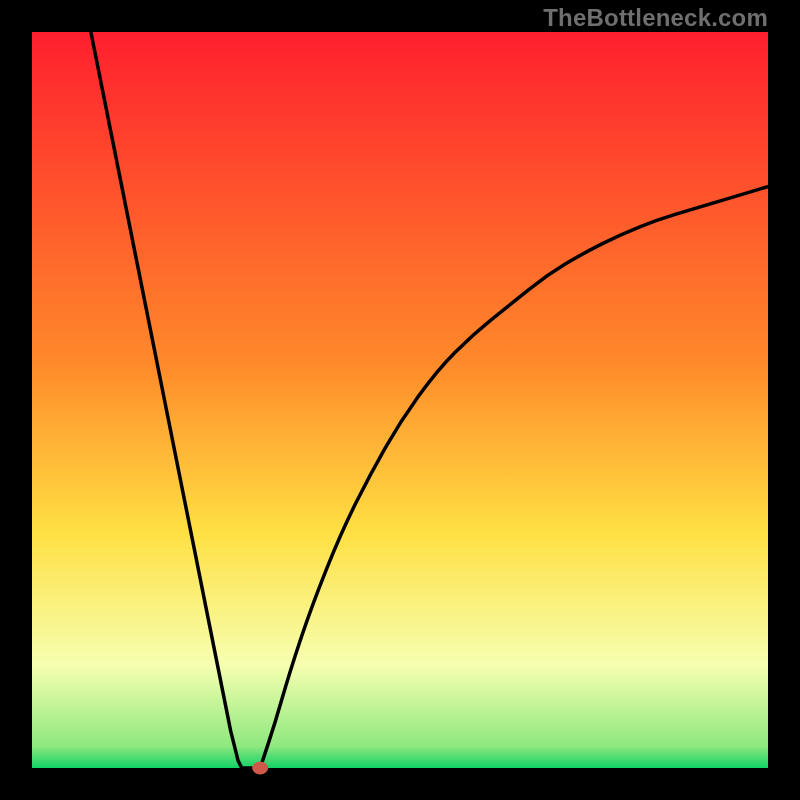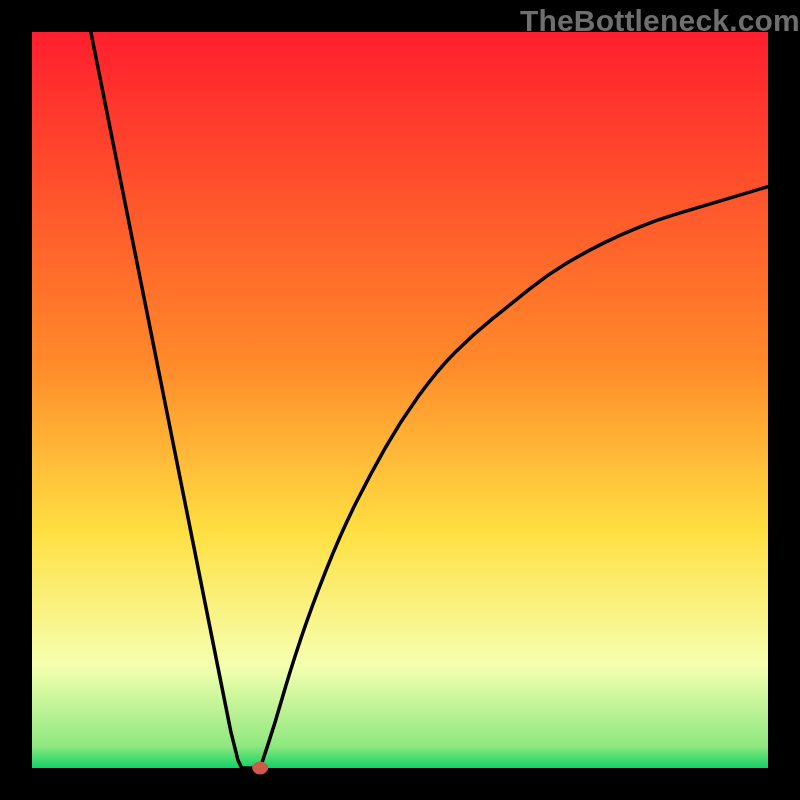--- a/index.html
+++ b/index.html
@@ -1,18 +1,18 @@
 <!DOCTYPE html>
 <html><head>
 <meta charset="utf-8">
 <style>
 html,body{margin:0;padding:0;width:800px;height:800px;overflow:hidden;font-family:Arial,Helvetica,sans-serif}
 #stage{position:relative;width:800px;height:800px}
 svg{display:block}
-.watermark{position:absolute;top:4px;right:0;font-size:30px;font-weight:600;color:#6f6f6f;letter-spacing:.2px}
+.watermark{position:absolute;top:4px;right:32px;font-size:24px;font-weight:600;color:#6f6f6f;letter-spacing:.2px}
 </style>
 </head>
 <body>
 
 <div id="stage">
   <svg id="svg" width="800" height="800" viewBox="0 0 800 800">
     <defs>
       <linearGradient id="bg-grad" x1="0" y1="0" x2="0" y2="1">
           <stop offset="0%" stop-color="#ff1f2e"></stop>
           <stop offset="45%" stop-color="#ff8a2a"></stop>

